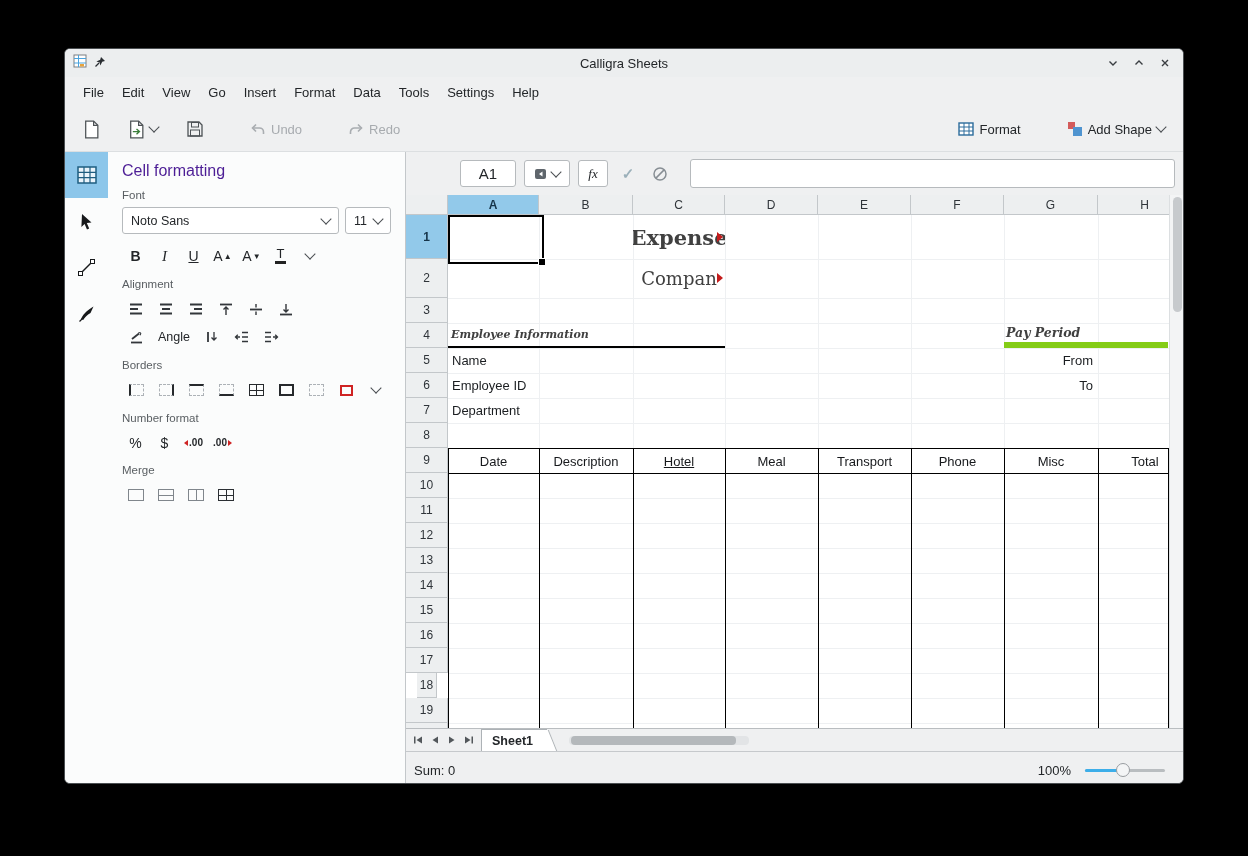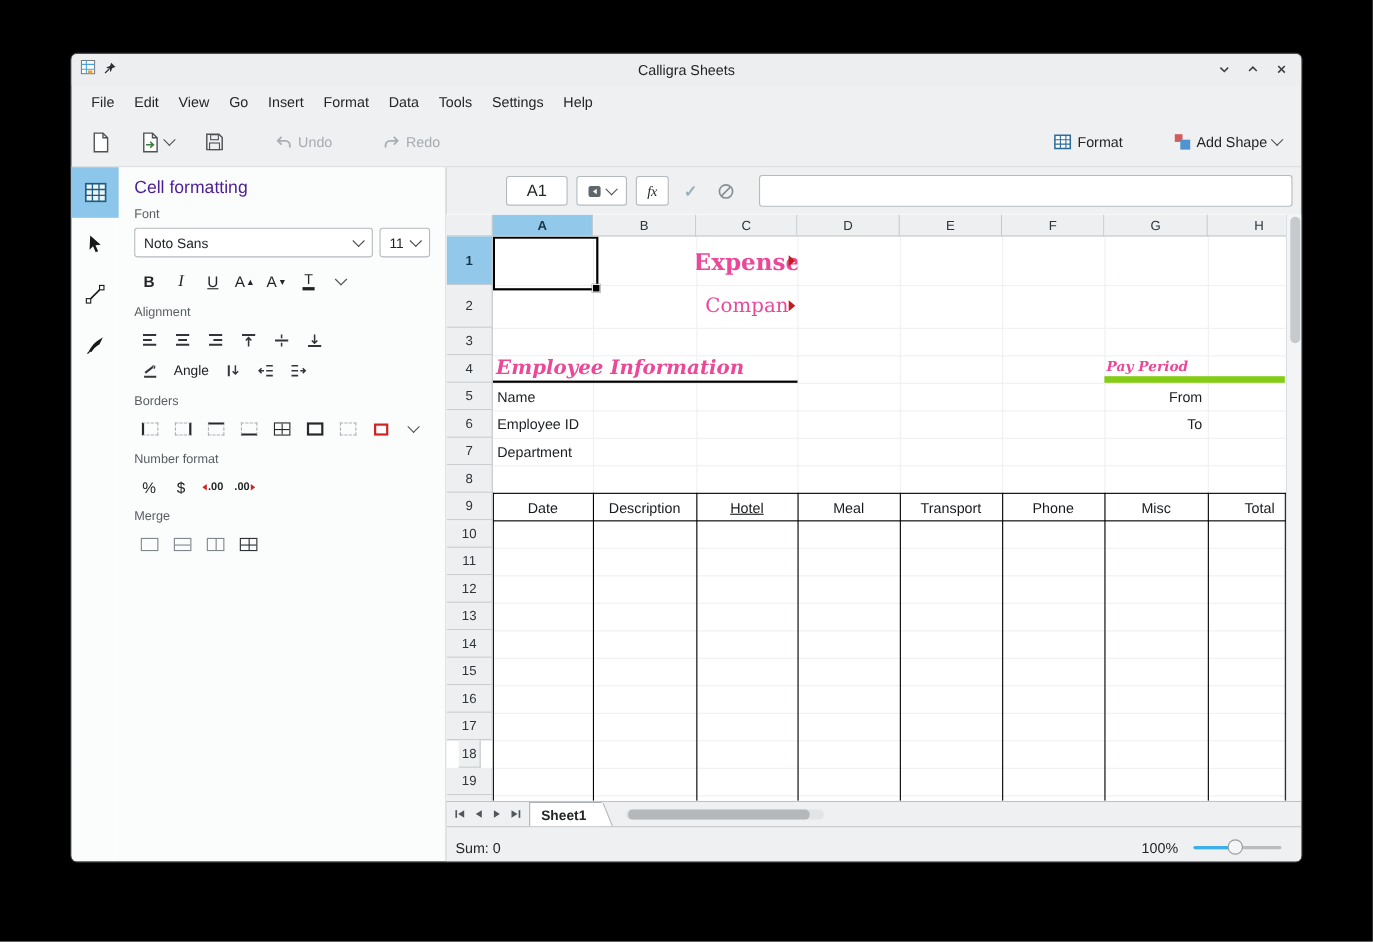--- a/index.html
+++ b/index.html
@@ -101,25 +101,25 @@
 
   .hdr{position:absolute;box-sizing:border-box;background:#edeff0;border-right:1px solid #c3c7ca;
        border-bottom:1px solid #c3c7ca;display:flex;align-items:center;justify-content:center;
        font-size:12px;color:#2f3439;z-index:6;}
   .hdr.selh{background:#92c9ea;font-weight:bold;color:#16354a;}
   .gline{position:absolute;background:#eef0f2;z-index:1;}
   .vbl,.hbl{position:absolute;background:#000;z-index:3;}
   .thc{position:absolute;display:flex;align-items:center;justify-content:center;font-size:13px;
        color:#17191c;z-index:4;white-space:nowrap;}
   .ov{position:absolute;z-index:2;display:flex;align-items:center;box-sizing:border-box;white-space:nowrap;overflow:hidden;}
-  .serif{font-family:"DejaVu Serif","Liberation Serif",serif;color:#ec4899;}
+  .serif{font-family:"DejaVu Serif","Liberation Serif",serif;color:#404040;}
   #ov-title{left:227px;top:20px;width:92px;height:44px;justify-content:center;font-weight:bold;font-size:21px;}
   #ov-company{left:227px;top:64px;width:92px;height:39px;justify-content:center;font-size:18px;}
   #ov-empinfo{left:42px;top:128px;width:277px;height:25px;padding-left:3px;font-style:italic;font-weight:bold;
-              font-size:18px;border-bottom:2px solid #000;}
+              font-size:11px;border-bottom:2px solid #000;}
   #ov-payperiod{left:598px;top:128px;width:164px;height:25px;padding-left:2px;font-style:italic;font-weight:bold;
               font-size:12.5px;border-bottom:6px solid #84cc16;}
   .lbl{font-size:13px;color:#1b1e21;}
   #ov-name{left:42px;top:153px;width:200px;height:25px;padding-left:4px;}
   #ov-empid{left:42px;top:178px;width:200px;height:25px;padding-left:4px;}
   #ov-dept{left:42px;top:203px;width:200px;height:25px;padding-left:4px;}
   #ov-from{left:598px;top:153px;width:94px;height:25px;justify-content:flex-end;padding-right:5px;}
   #ov-to{left:598px;top:178px;width:94px;height:25px;justify-content:flex-end;padding-right:5px;}
   .oarrow{position:absolute;width:0;height:0;border-top:5px solid transparent;border-bottom:5px solid transparent;
           border-left:6px solid #c41c1c;z-index:4;}

